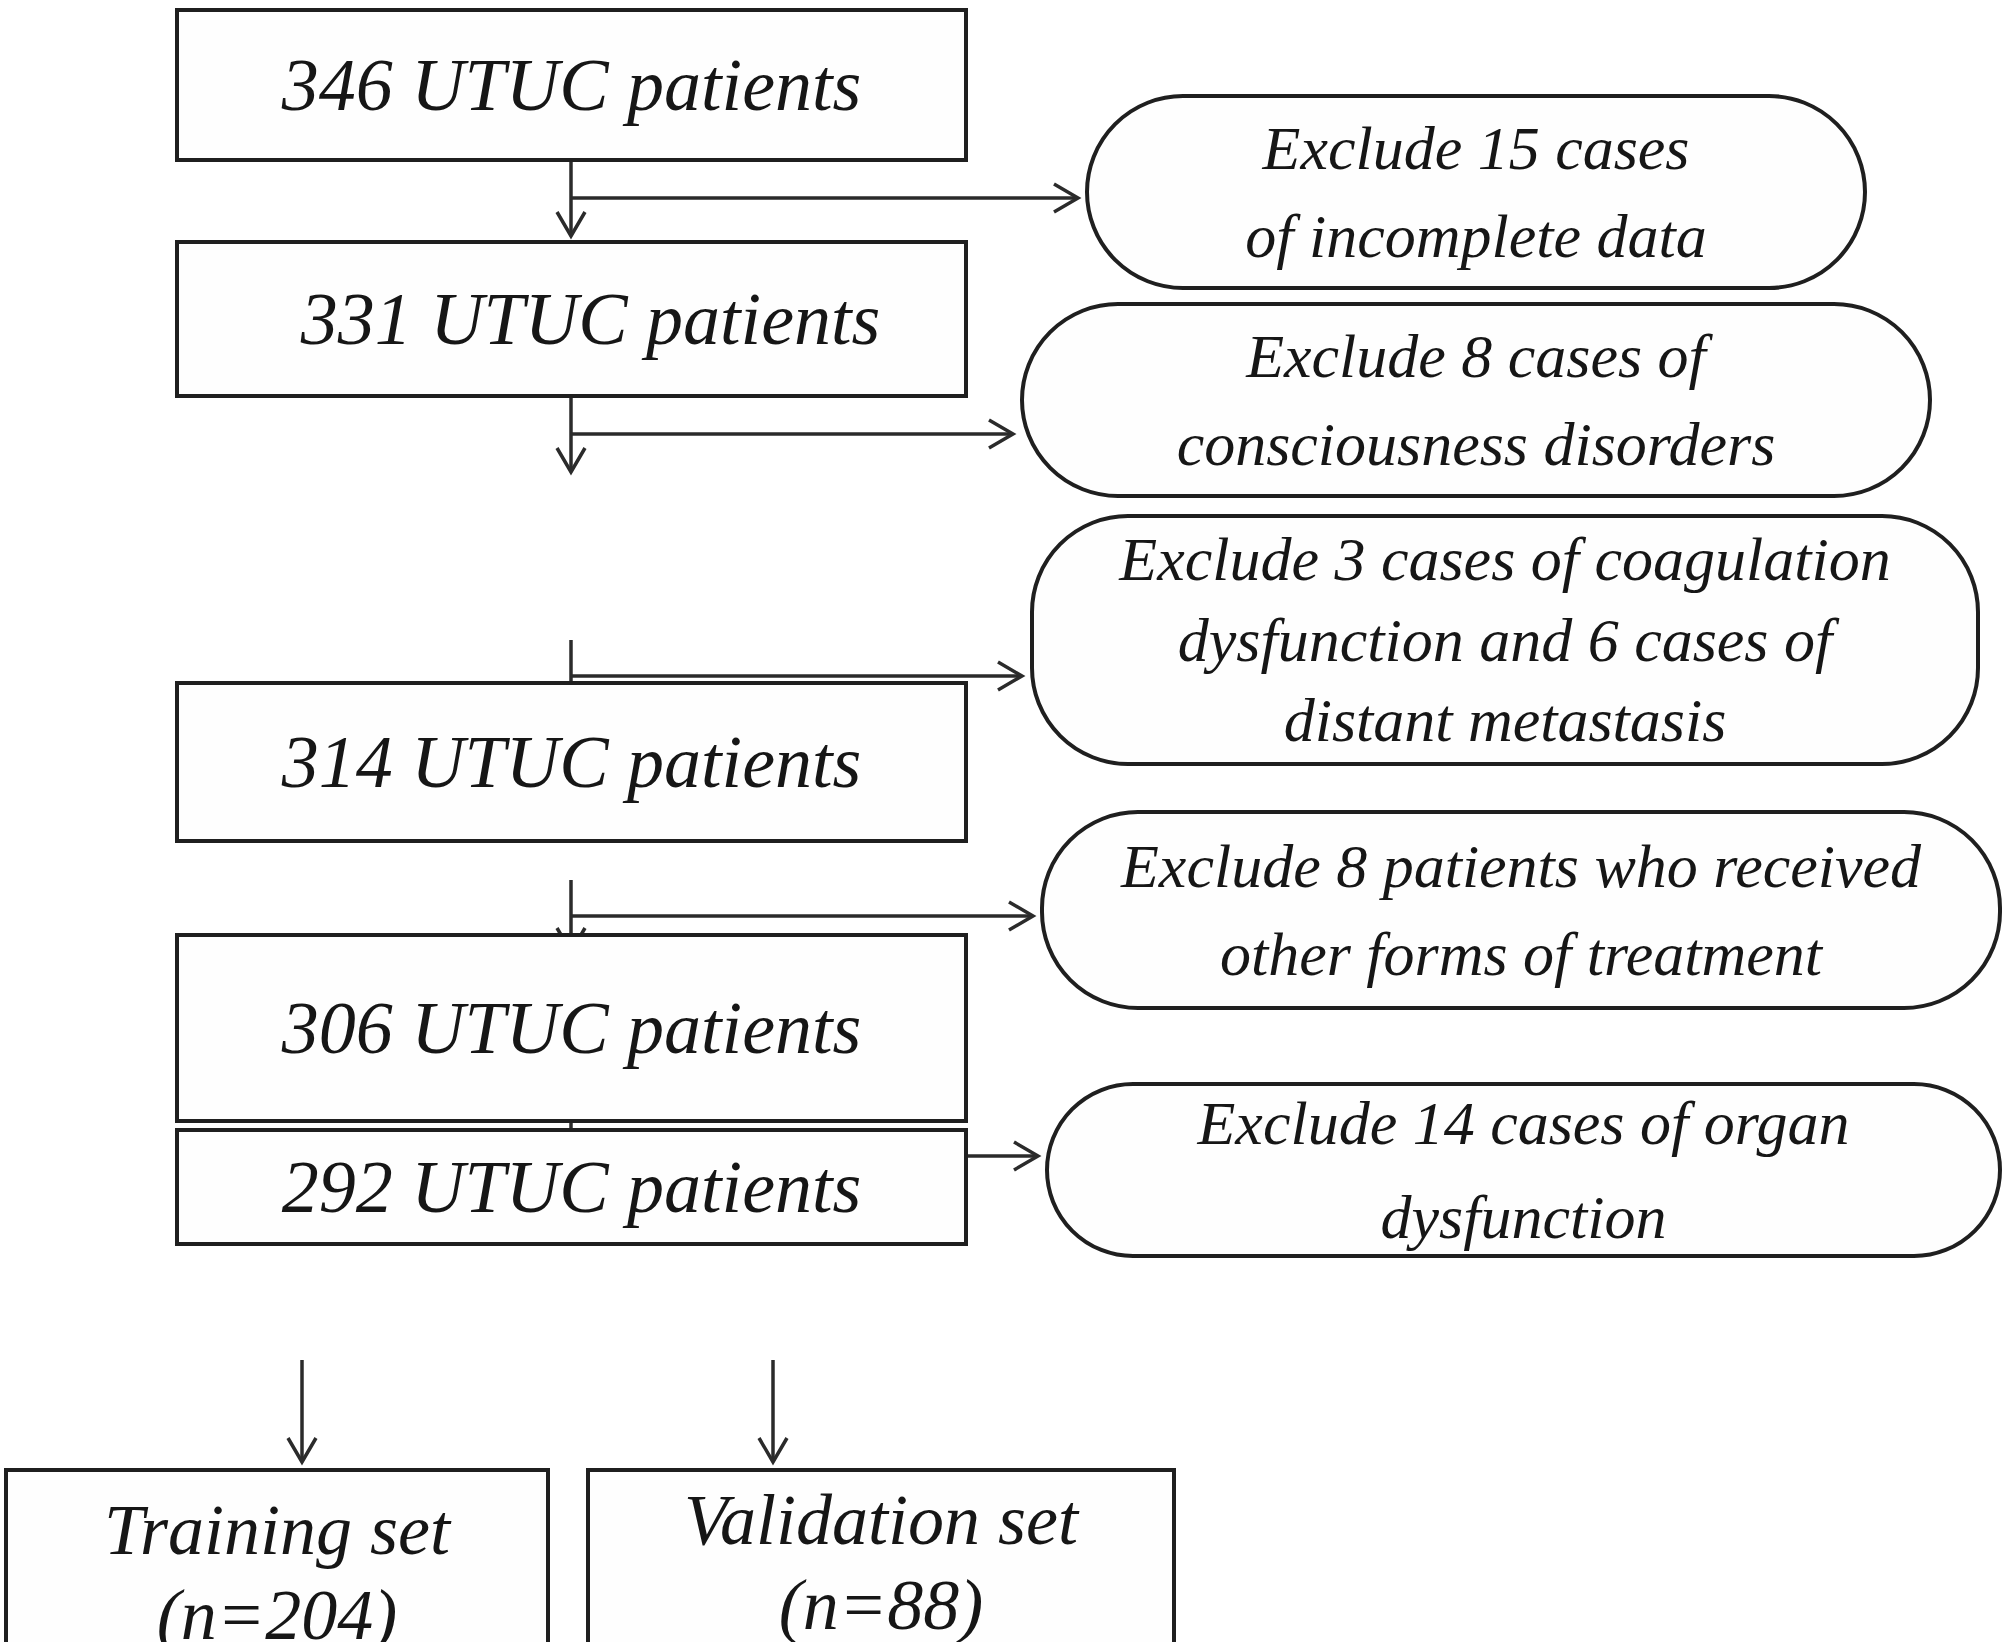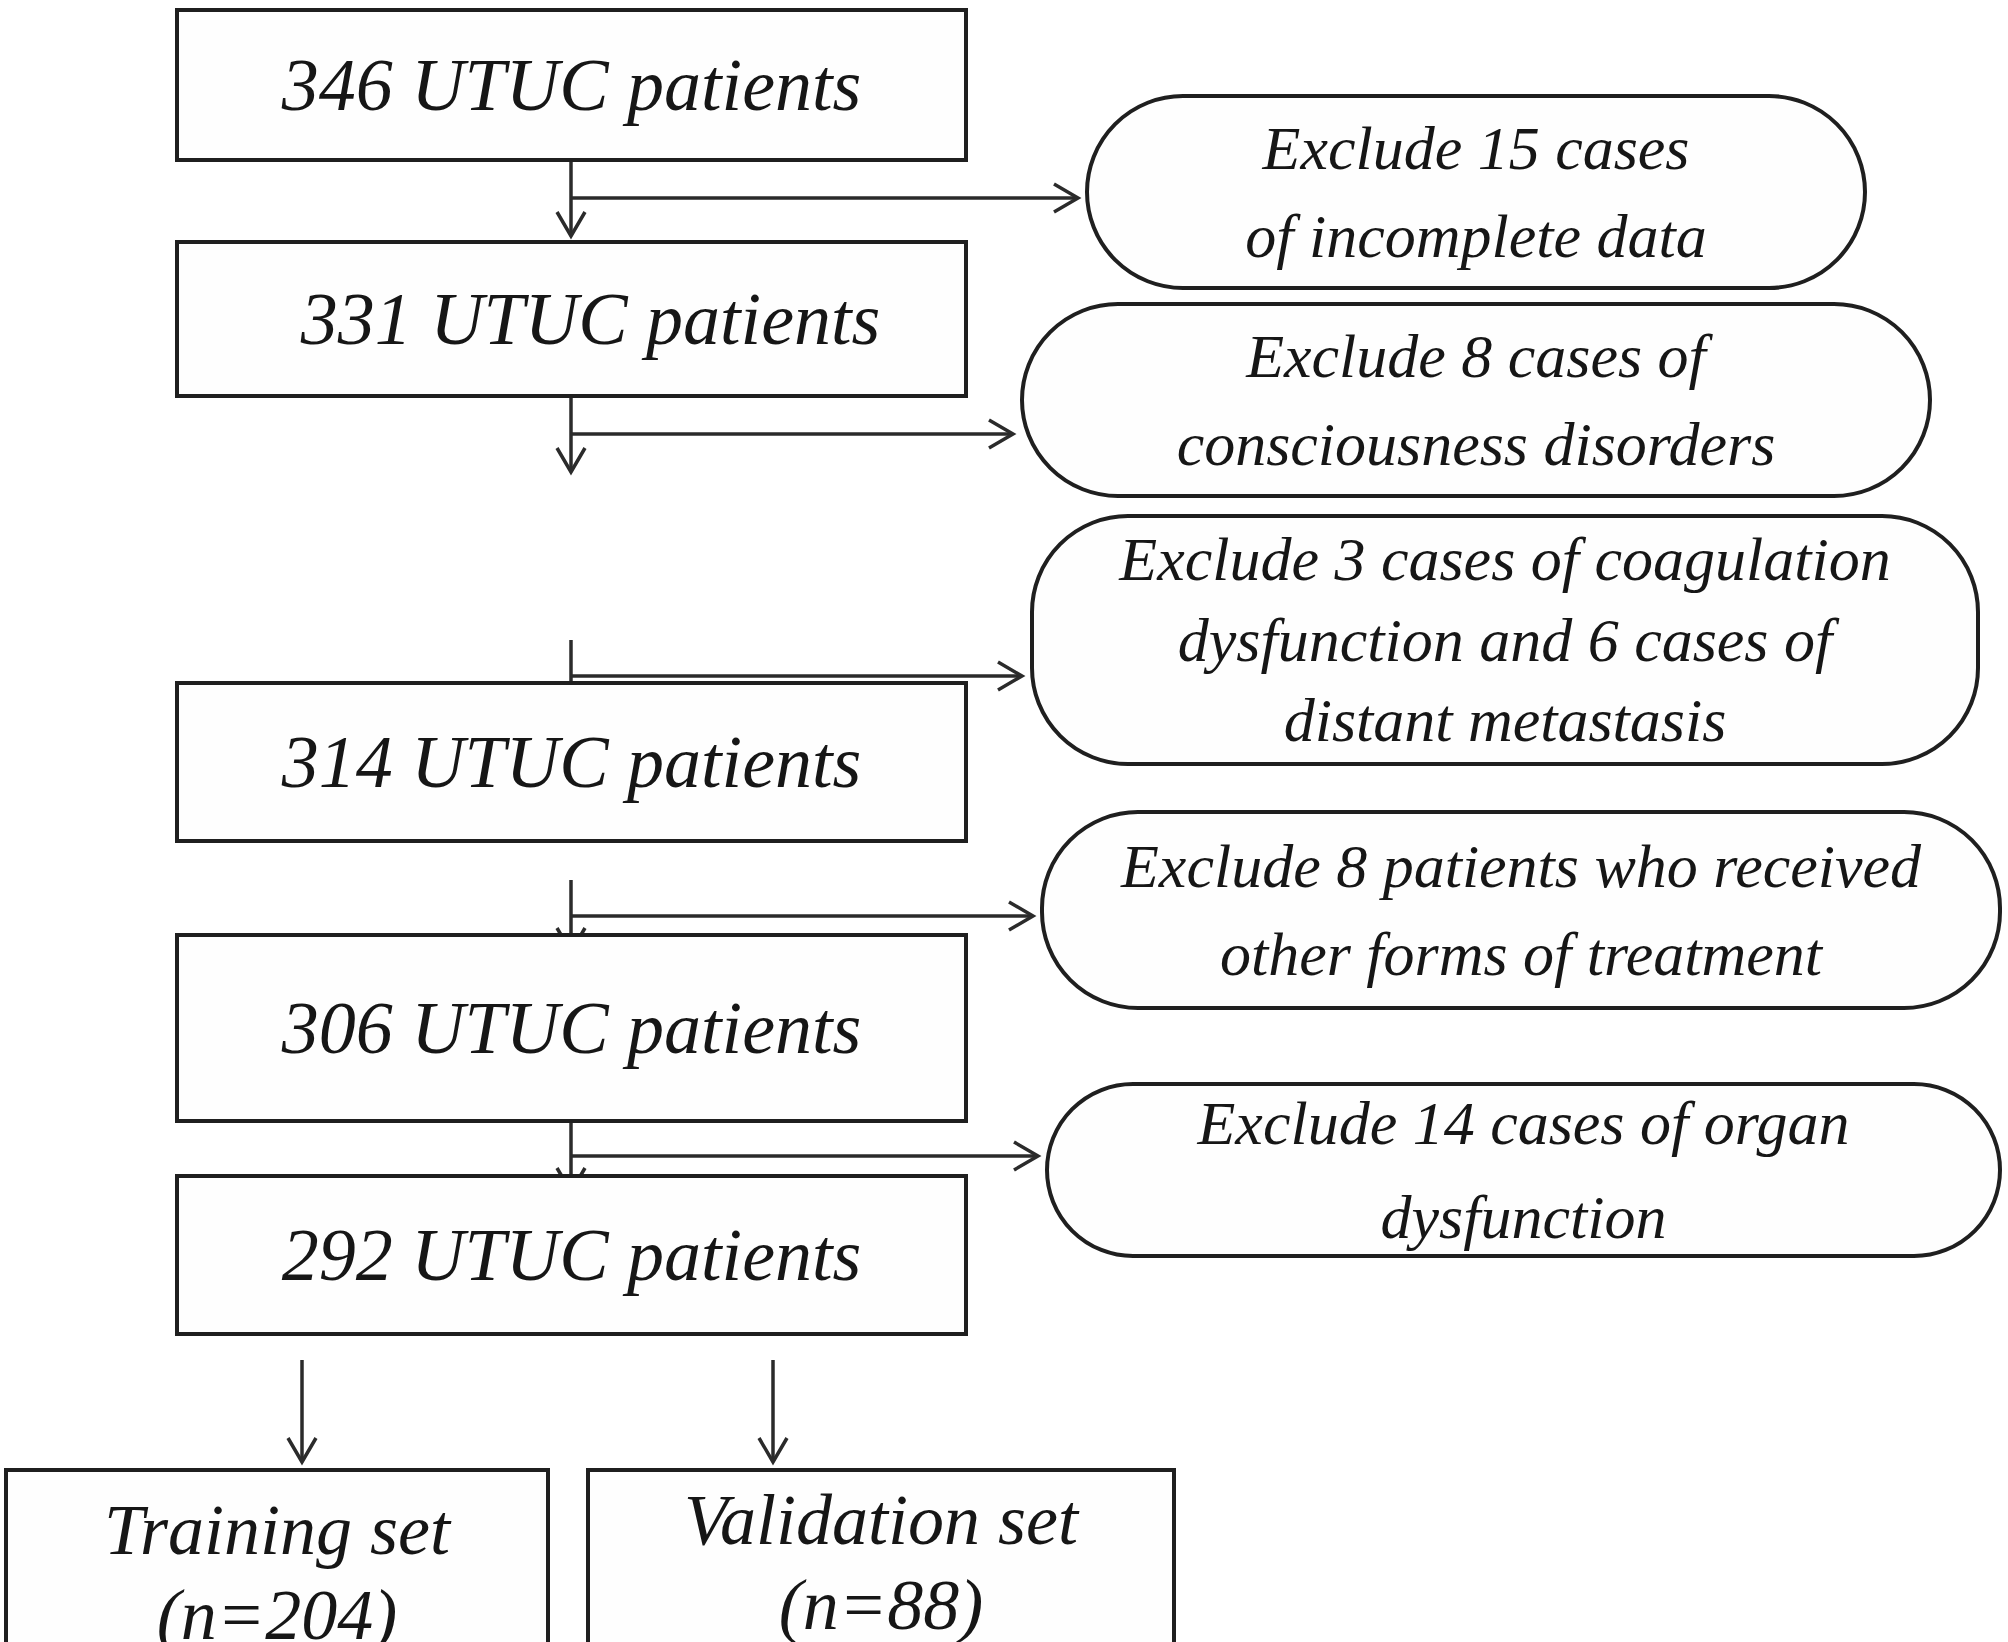--- a/index.html
+++ b/index.html
@@ -67,21 +67,21 @@
     font-size: 72px;
     line-height: 1.18;
     white-space: nowrap;
   }
   
   .pbox.b1 { top: 8px;    height: 154px; }
   .pbox.b2 { top: 240px;  height: 158px; padding-left: 38px; }
   .pbox.b3 { top: 478px;  height: 162px; }
   .pbox.b4 { top: 681px;  height: 162px; }
   .pbox.b5 { top: 933px;  height: 190px; }
-  .pbox.b6 { top: 1174px; height: 162px; }
+  .pbox.b6 { top: 1128px; height: 118px; }
   
   .bubble.e1 { left: 1085px; top: 94px;   width: 782px; height: 196px; }
   .bubble.e2 { left: 1020px; top: 302px;  width: 912px; height: 196px; }
   .bubble.e3 { left: 1030px; top: 514px;  width: 950px; height: 252px; }
   .bubble.e4 { left: 1040px; top: 810px;  width: 962px; height: 200px; }
   .bubble.e5 { left: 1045px; top: 1082px; width: 957px; height: 176px; gap: 6px; }
   
   .obox.o1 { left: 4px;   top: 1468px; width: 546px; height: 210px; }
   .obox.o2 { left: 586px; top: 1468px; width: 590px; height: 190px; }
 </style>

